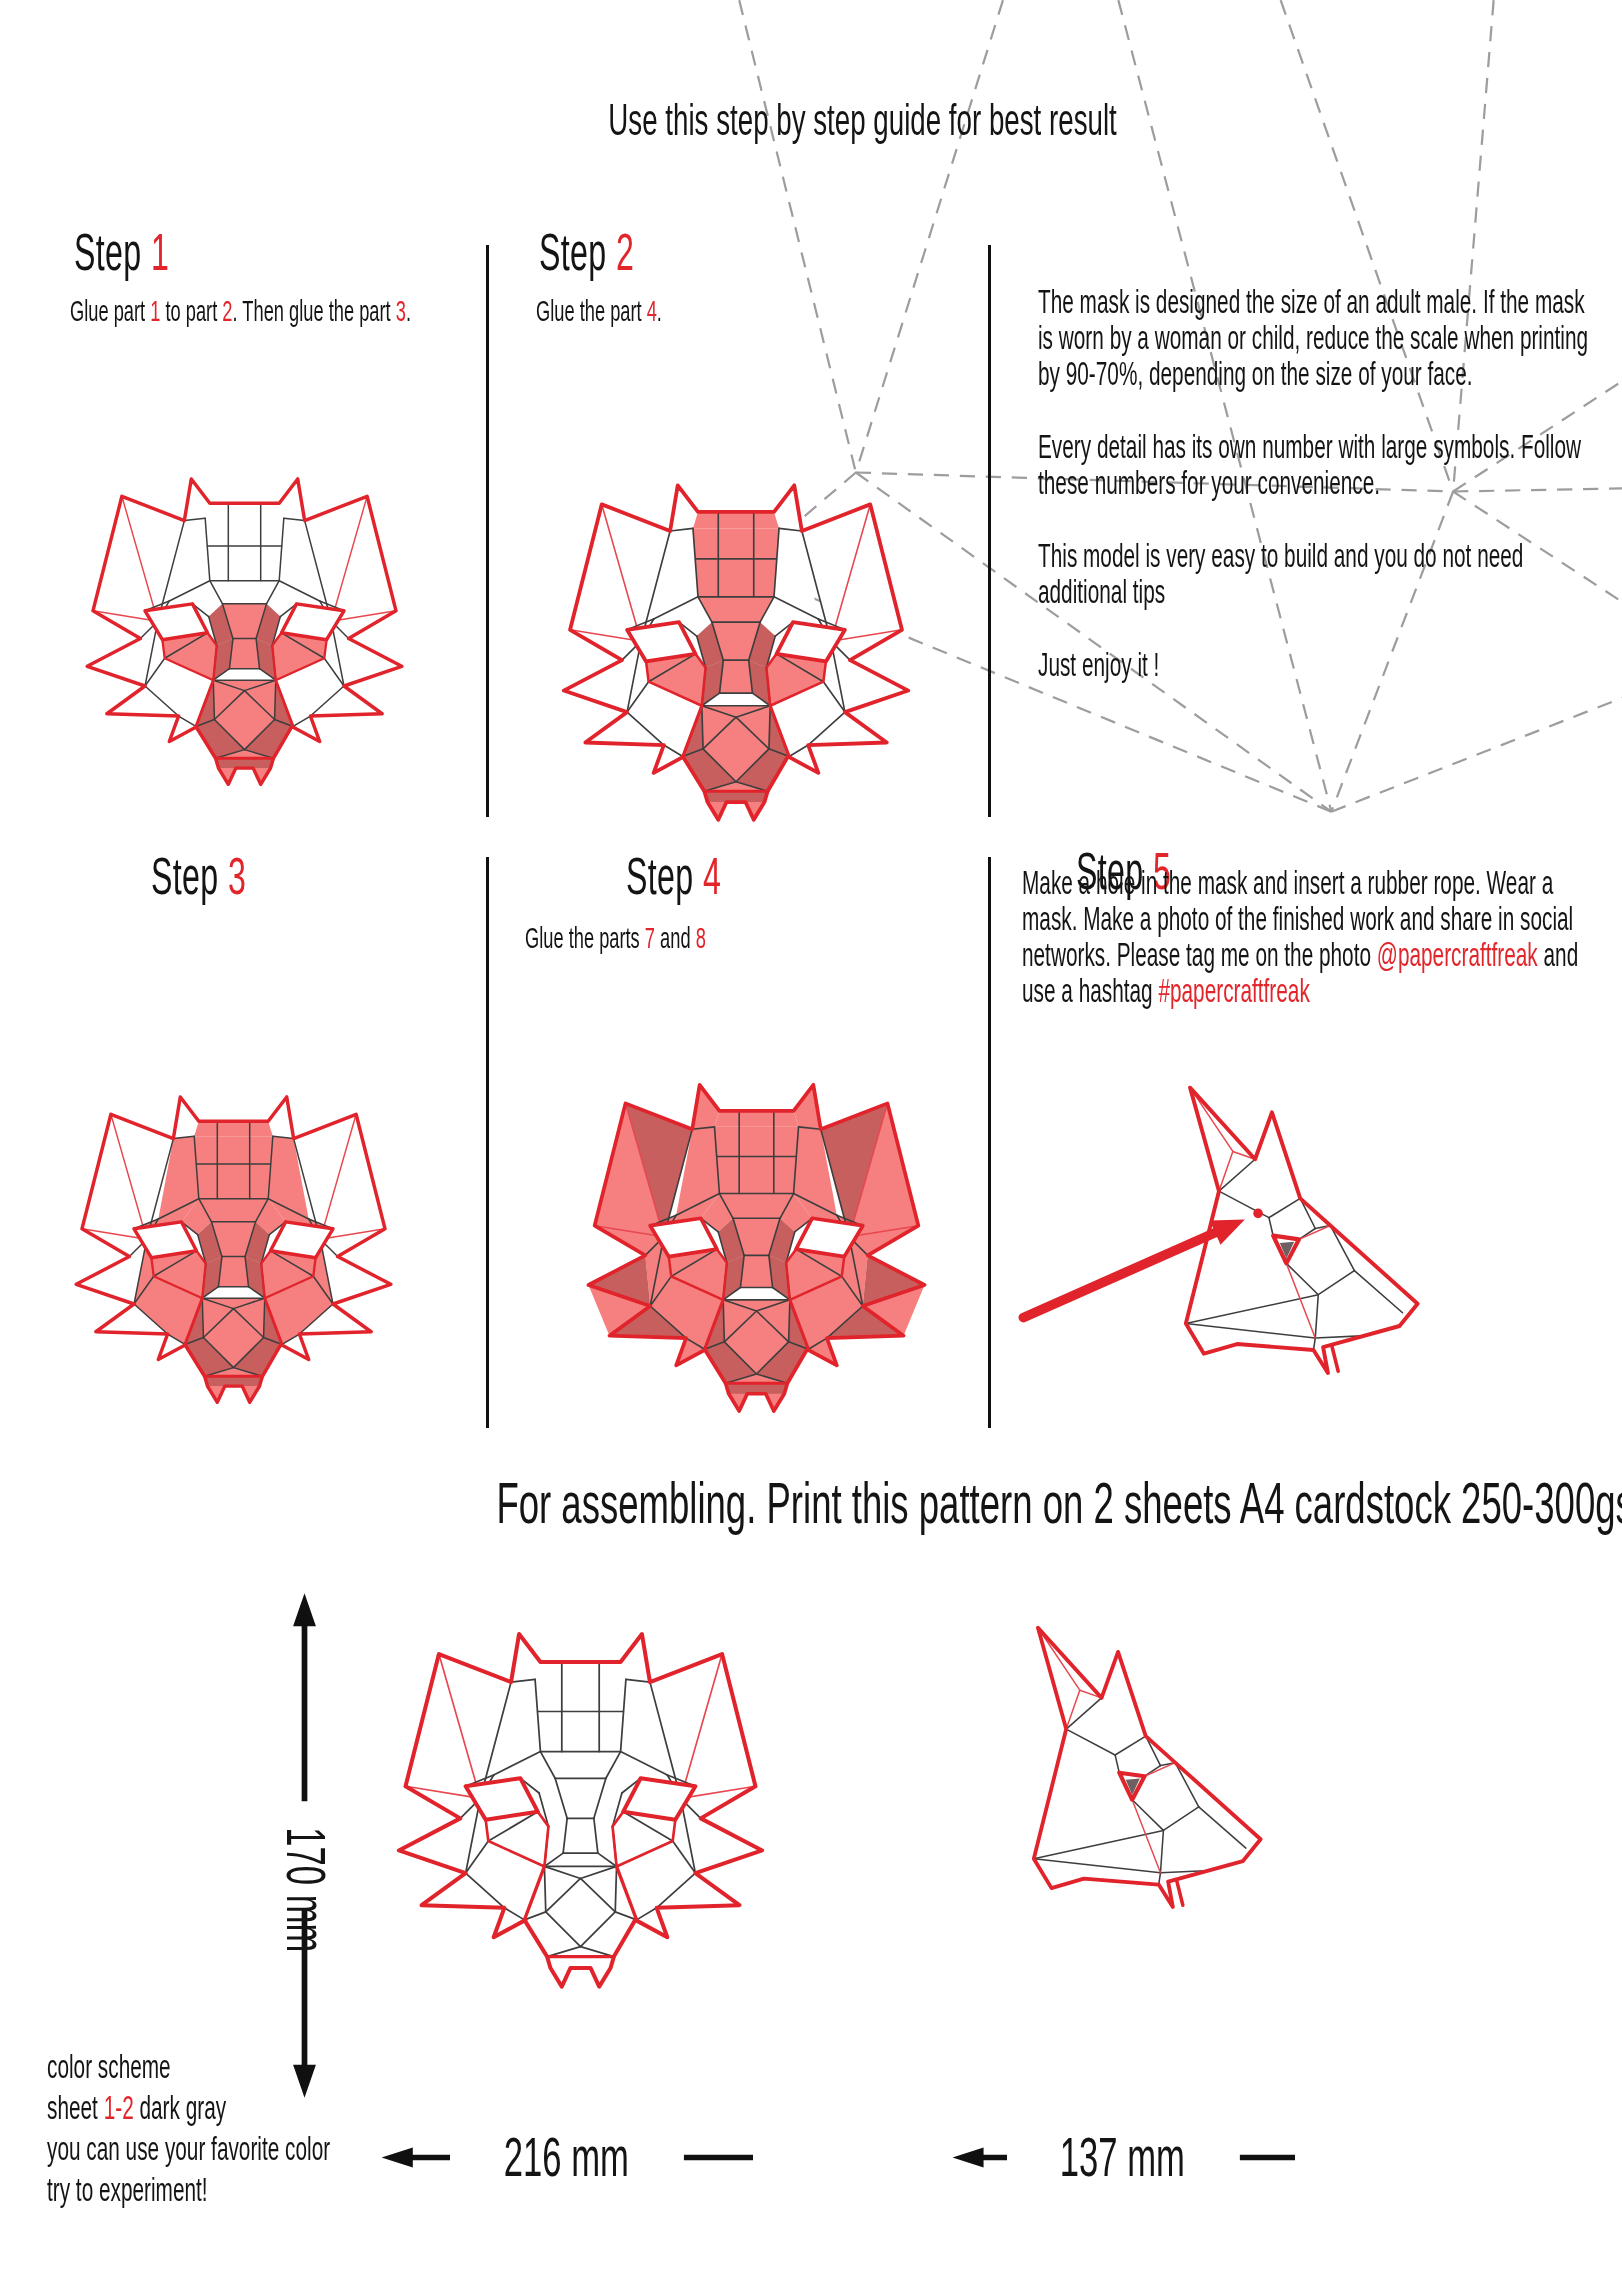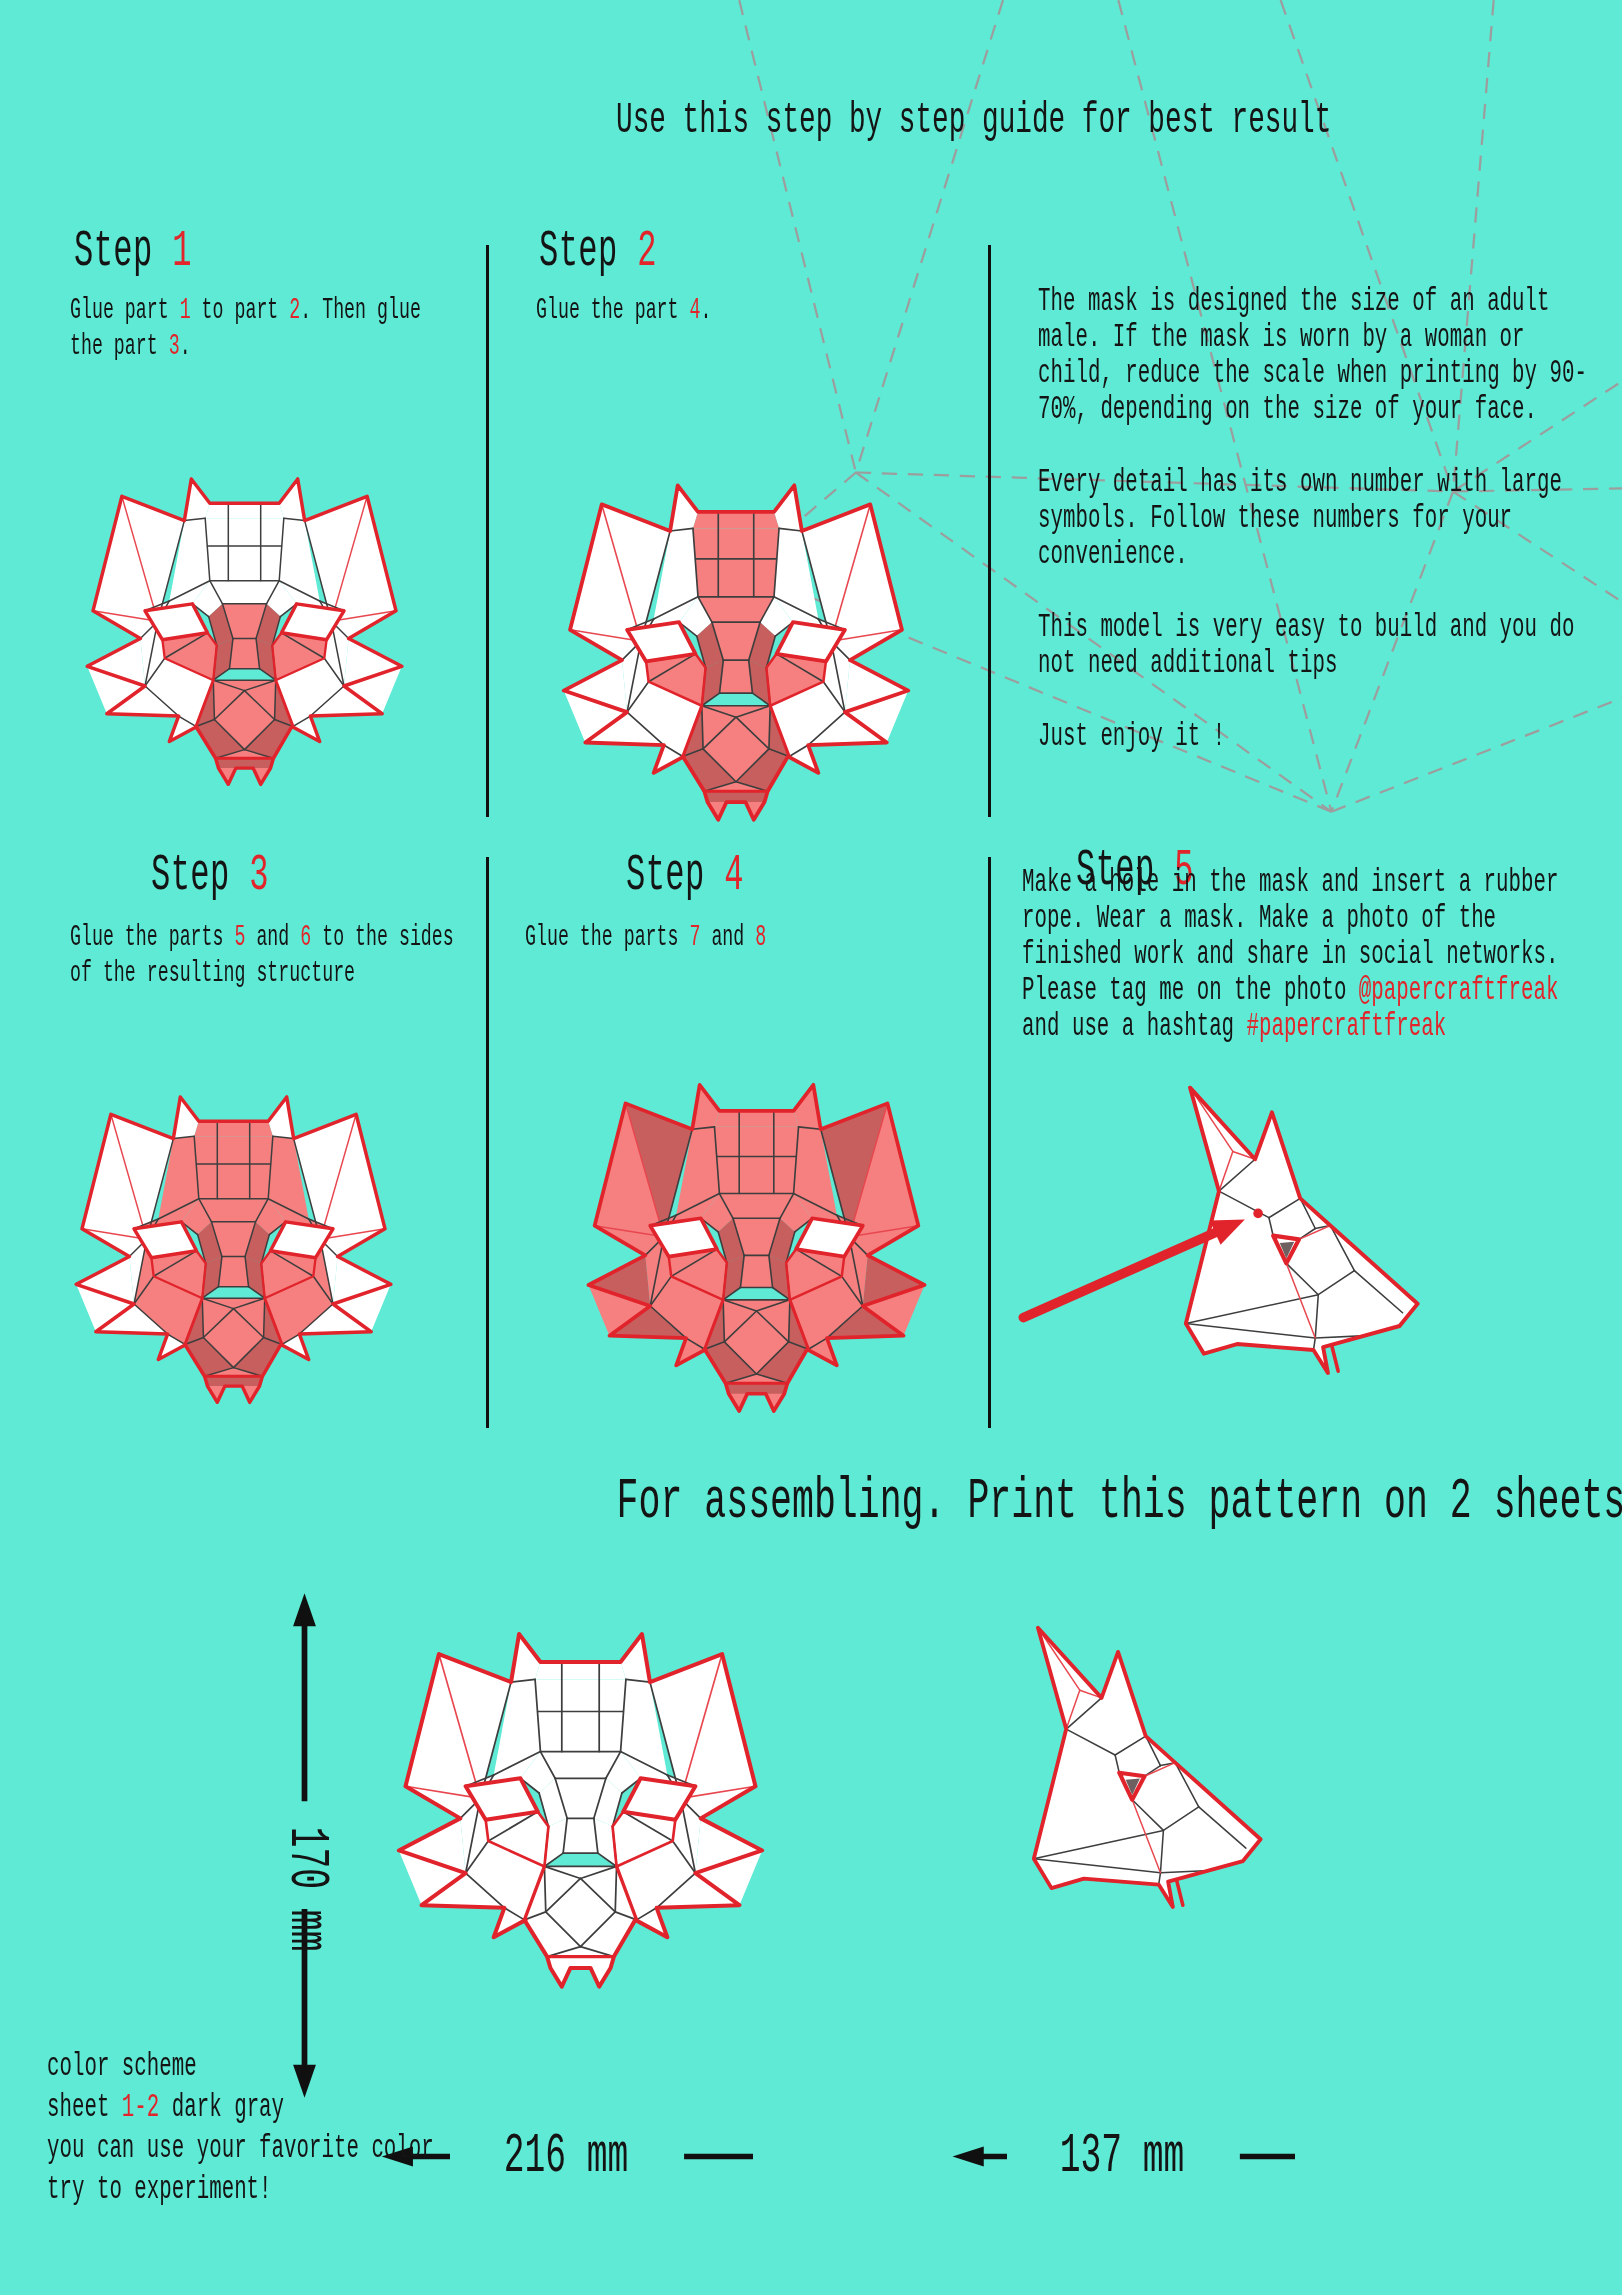--- a/index.html
+++ b/index.html
@@ -1,17 +1,17 @@
 <!DOCTYPE html>
 <html style="font-size:10px"><head>
 <meta charset="utf-8">
 <style>
   html,body{margin:0;padding:0;background:#e8e8e8}
-  .page{position:relative;width:1623px;height:2295px;background:#5eead4;overflow:hidden;
-        font-family:Liberation Mono, monospace;color:#141414}
+  .page{position:relative;width:1623px;height:2295px;background:#ffffff;overflow:hidden;
+        font-family:Liberation Sans, sans-serif;color:#141414}
   .abs{position:absolute}
   
   .cond{transform:scaleX(0.63);transform-origin:left top;white-space:normal}
   .condc{display:inline-block;transform:scaleX(0.63);transform-origin:center top;white-space:nowrap}
   .h-step{font-size:51px;letter-spacing:0.6px;white-space:nowrap}
   .h-tips{font-size:46px;white-space:nowrap}
   .t{font-size:29px;line-height:36px}
   .tb{font-size:33px;line-height:36px}
   .rd{color:#E2242B}
   .title{font-size:44px;white-space:nowrap}
@@ -315,23 +315,20 @@
       <polyline points="216,452 246,372" fill="none" stroke="#E1232B" stroke-width="5" stroke-linejoin="round" stroke-linecap="round"></polyline>
       <polyline points="384,452 354,372" fill="none" stroke="#E1232B" stroke-width="5" stroke-linejoin="round" stroke-linecap="round"></polyline>
       <polyline points="250,507 350,507" fill="none" stroke="#E1232B" stroke-width="5" stroke-linejoin="round" stroke-linecap="round"></polyline>
       <polygon points="208,24 240,66 360,66 392,24 404,96 512,54 562,252 480,300 572,348 472,382 538,430 414,434 430,478 382,452 350,507 345,524 328,552 315,524 285,524 272,552 255,524 250,507 216,452 218,452 170,478 186,434 62,430 128,382 28,348 120,300 38,252 88,54 196,96" fill="none" stroke="#E1232B" stroke-width="6" stroke-linejoin="round" stroke-linecap="round"></polygon>
       <polygon points="128,252 210,240 236,290 158,302" fill="#fff" stroke="#E1232B" stroke-width="6" stroke-linejoin="round" stroke-linecap="round"></polygon>
       <polygon points="472,252 390,240 364,290 442,302" fill="#fff" stroke="#E1232B" stroke-width="6" stroke-linejoin="round" stroke-linecap="round"></polygon>
     </svg>
 
   <div class="abs" style="left:151px;top:847px">
     <div class="cond h-step"><span>Step</span> <span class="rd">3</span></div>
-  </div>
-  <div class="abs" style="left:70px;top:920px;width:412px">
-    <div class="cond t" style="width:654px"><span>Glue the parts </span><span class="rd">5</span><span> and </span><span class="rd">6</span><span> to the sides of the resulting structure</span></div>
   </div>
 
   <div class="abs divider" style="left:486px;top:857px;height:571px"></div>
 
   <div class="abs" style="left:626px;top:847px">
     <div class="cond h-step"><span>Step</span> <span class="rd">4</span></div>
   </div>
   <div class="abs" style="left:525px;top:920px;width:393px">
     <div class="cond t" style="width:624px"><span>Glue the parts </span><span class="rd">7</span><span> and </span><span class="rd">8</span><span></span></div>
   </div>

